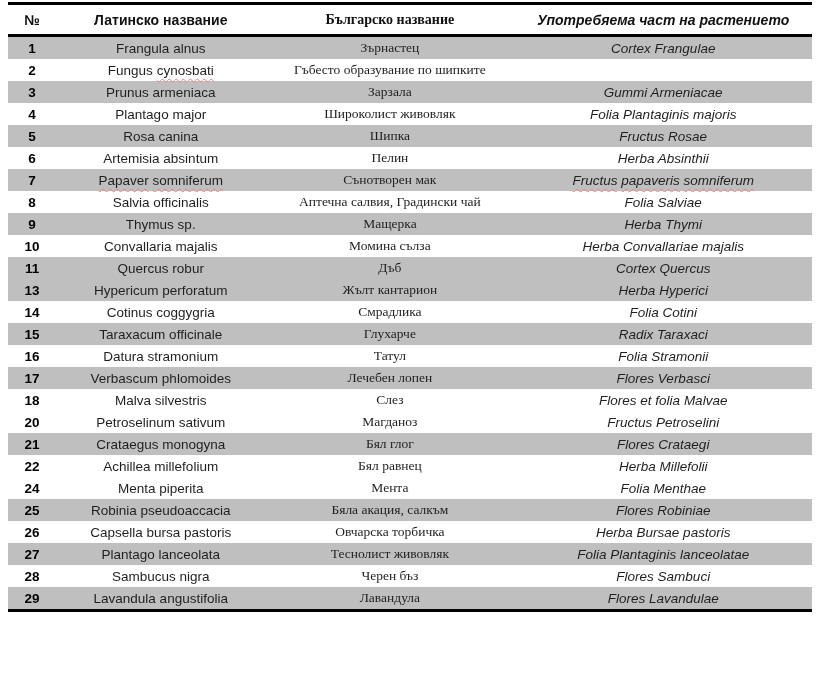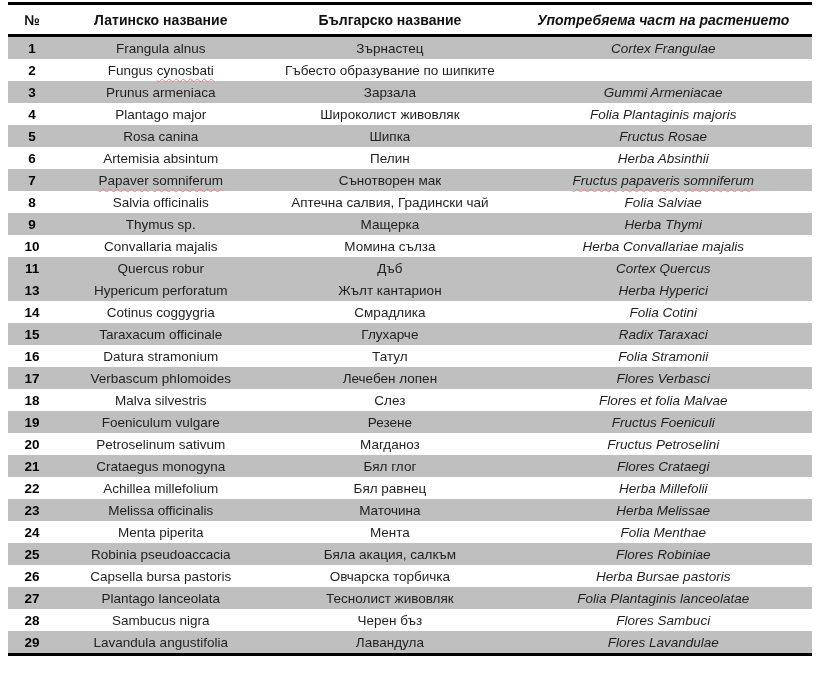--- a/index.html
+++ b/index.html
@@ -42,21 +42,21 @@
     height: 22px;
     padding: 0;
     white-space: nowrap;
     color: #1f1f1f;
   }
   tr.shaded {
     background: var(--stripe, #bfbfbf);
   }
   .col-num   { width: 6%;  }
   .col-latin { width: 26%; }
-  .col-bg    { width: 31%; }
+  .col-bg    { width: 31%; font-family: Liberation Serif, serif; }
   .col-part  { width: 37%; font-style: italic; }
   td.col-num {
     font-weight: bold;
     color: #000000;
   }
   .squiggle {
     text-decoration-line: underline;
     text-decoration-style: wavy;
     text-decoration-color: var(--spell, #f08080);
     text-decoration-thickness: 1px;
@@ -173,49 +173,37 @@
     <td class="col-latin">Verbascum phlomoides</td>
     <td class="col-bg">Лечебен лопен</td>
     <td class="col-part">Flores Verbasci</td>
   </tr>
         <tr class="data-row">
     <td class="col-num">18</td>
     <td class="col-latin">Malva silvestris</td>
     <td class="col-bg">Слез</td>
     <td class="col-part">Flores et folia Malvae</td>
   </tr>
-        <tr class="data-row shaded">
-    <td class="col-num">19</td>
-    <td class="col-latin">Foeniculum vulgare</td>
-    <td class="col-bg">Резене</td>
-    <td class="col-part">Fructus Foeniculi</td>
-  </tr>
         <tr class="data-row">
     <td class="col-num">20</td>
     <td class="col-latin">Petroselinum sativum</td>
     <td class="col-bg">Магданоз</td>
     <td class="col-part">Fructus Petroselini</td>
   </tr>
         <tr class="data-row shaded">
     <td class="col-num">21</td>
     <td class="col-latin">Crataegus monogyna</td>
     <td class="col-bg">Бял глог</td>
     <td class="col-part">Flores Crataegi</td>
   </tr>
         <tr class="data-row">
     <td class="col-num">22</td>
     <td class="col-latin">Achillea millefolium</td>
     <td class="col-bg">Бял равнец</td>
     <td class="col-part">Herba Millefolii</td>
-  </tr>
-        <tr class="data-row shaded">
-    <td class="col-num">23</td>
-    <td class="col-latin">Melissa officinalis</td>
-    <td class="col-bg">Маточина</td>
-    <td class="col-part">Herba Melissae</td>
   </tr>
         <tr class="data-row">
     <td class="col-num">24</td>
     <td class="col-latin">Menta piperita</td>
     <td class="col-bg">Мента</td>
     <td class="col-part">Folia Menthae</td>
   </tr>
         <tr class="data-row shaded">
     <td class="col-num">25</td>
     <td class="col-latin">Robinia pseudoaccacia</td>

